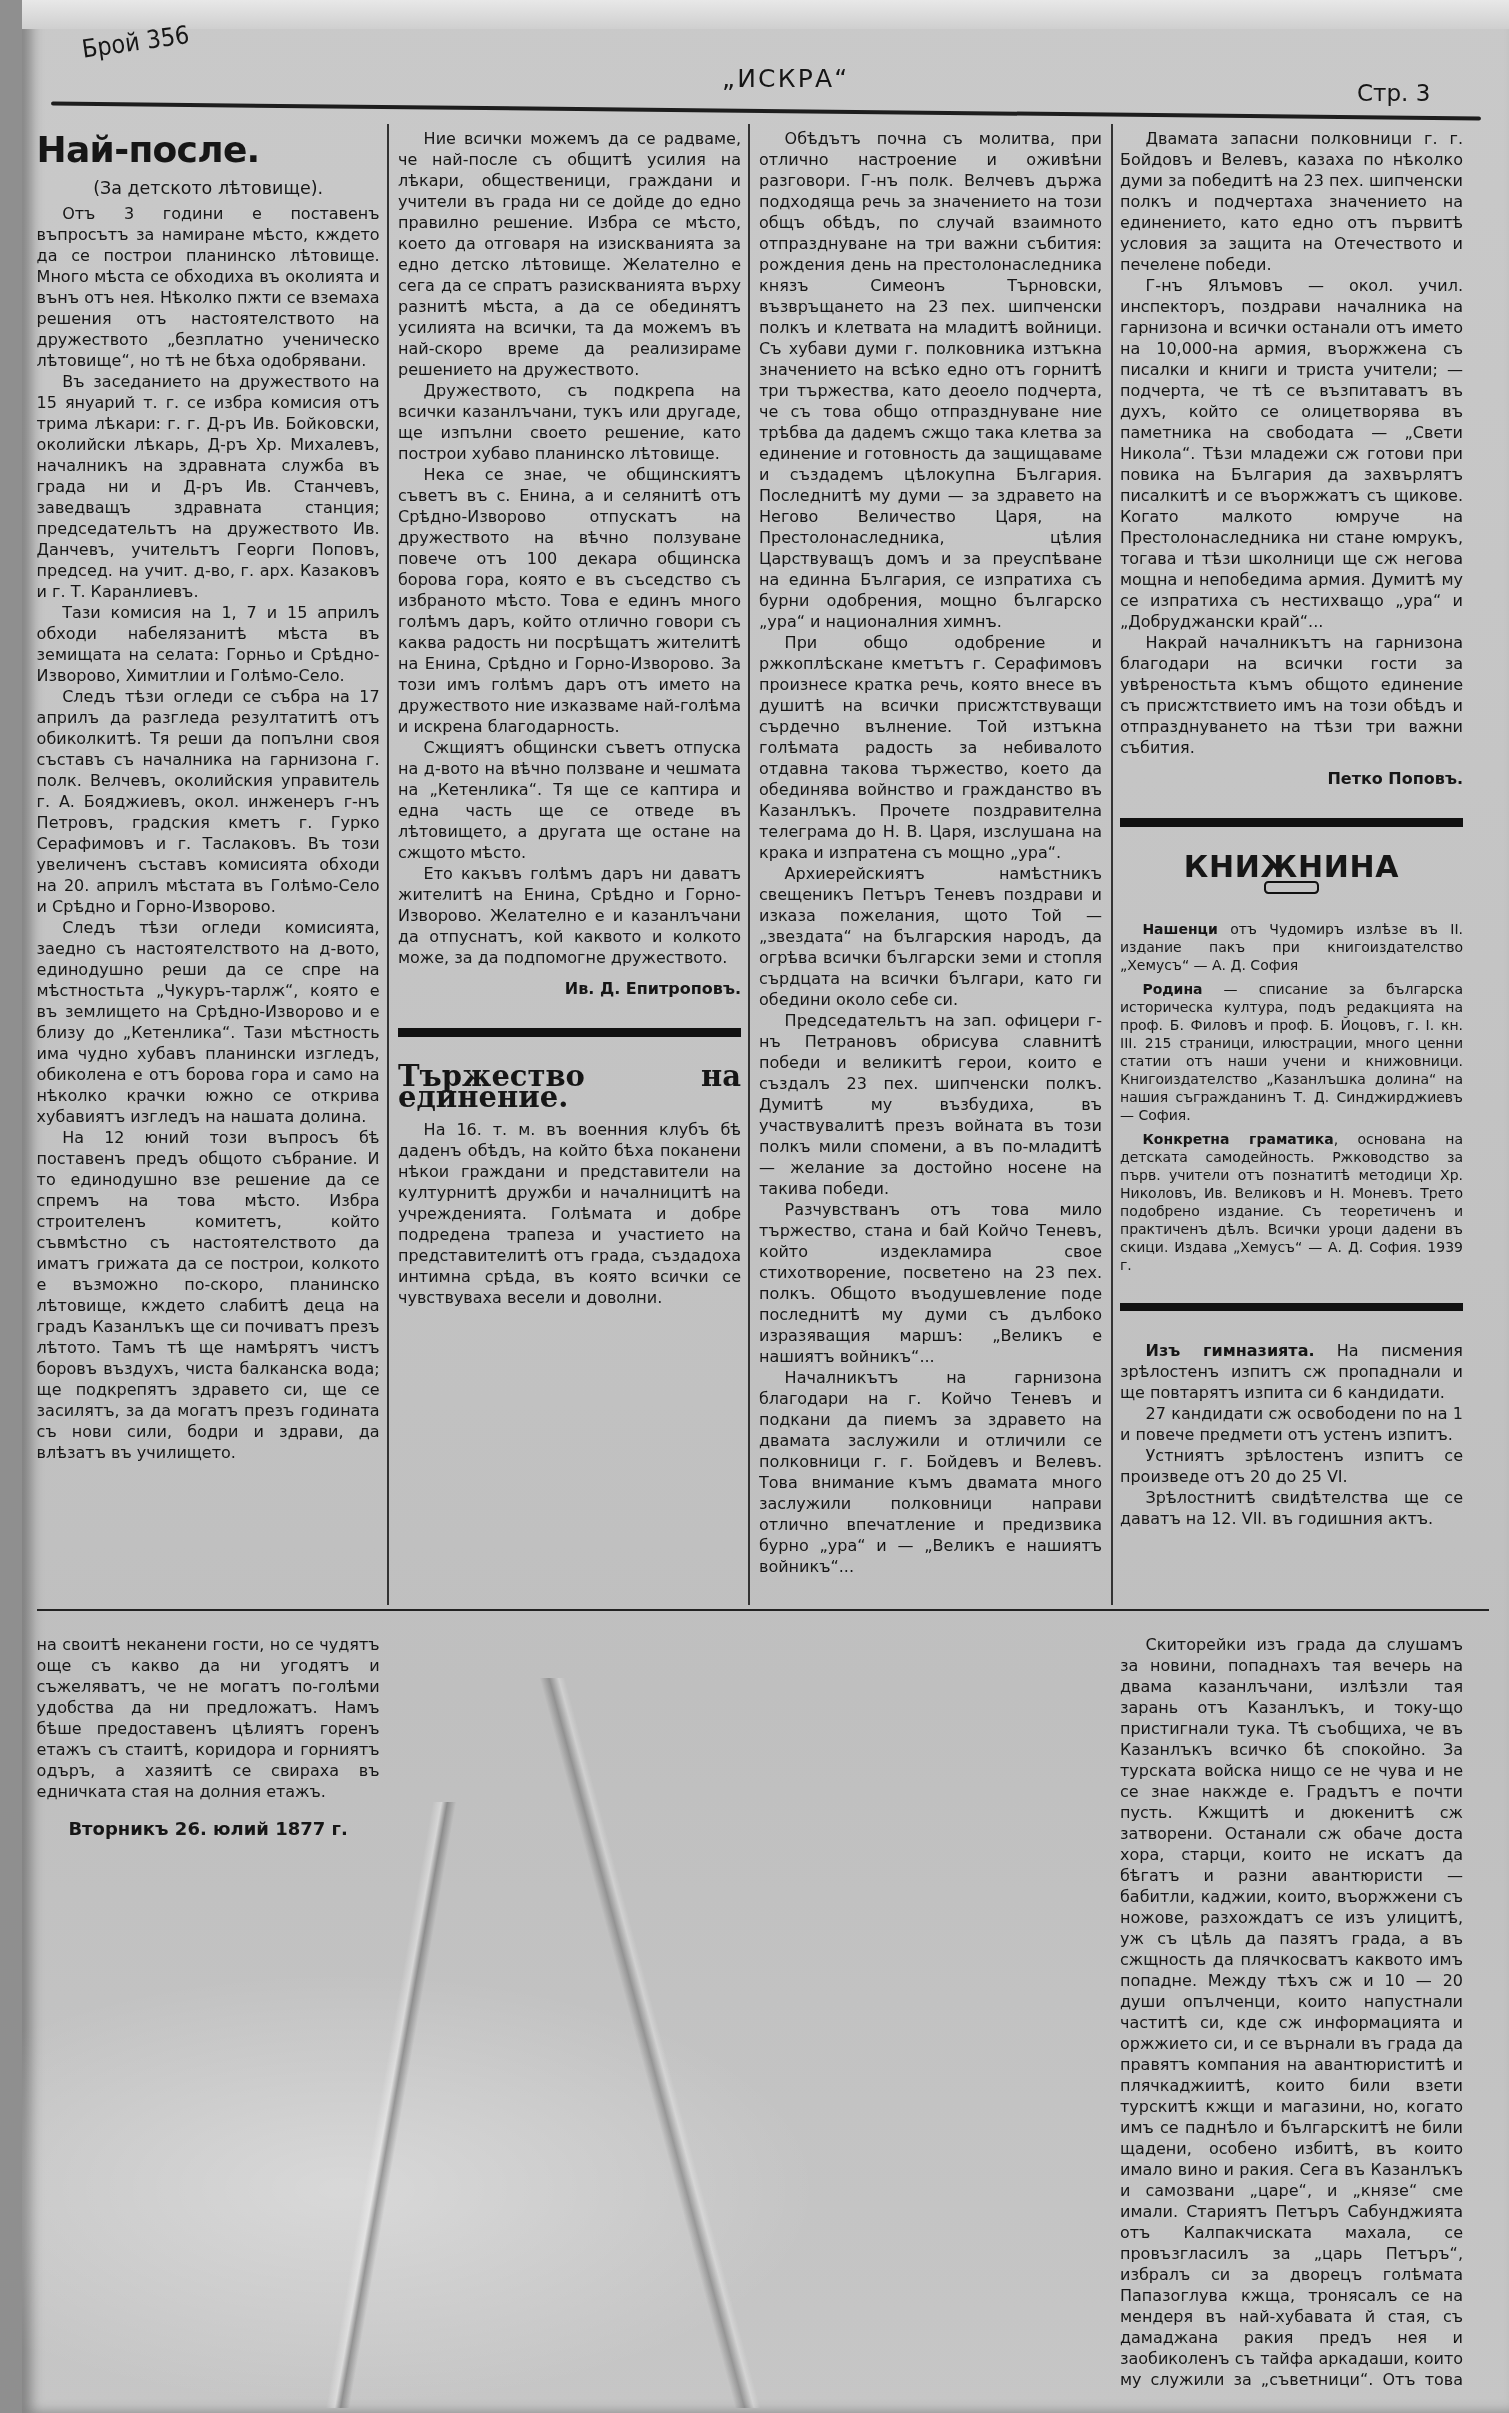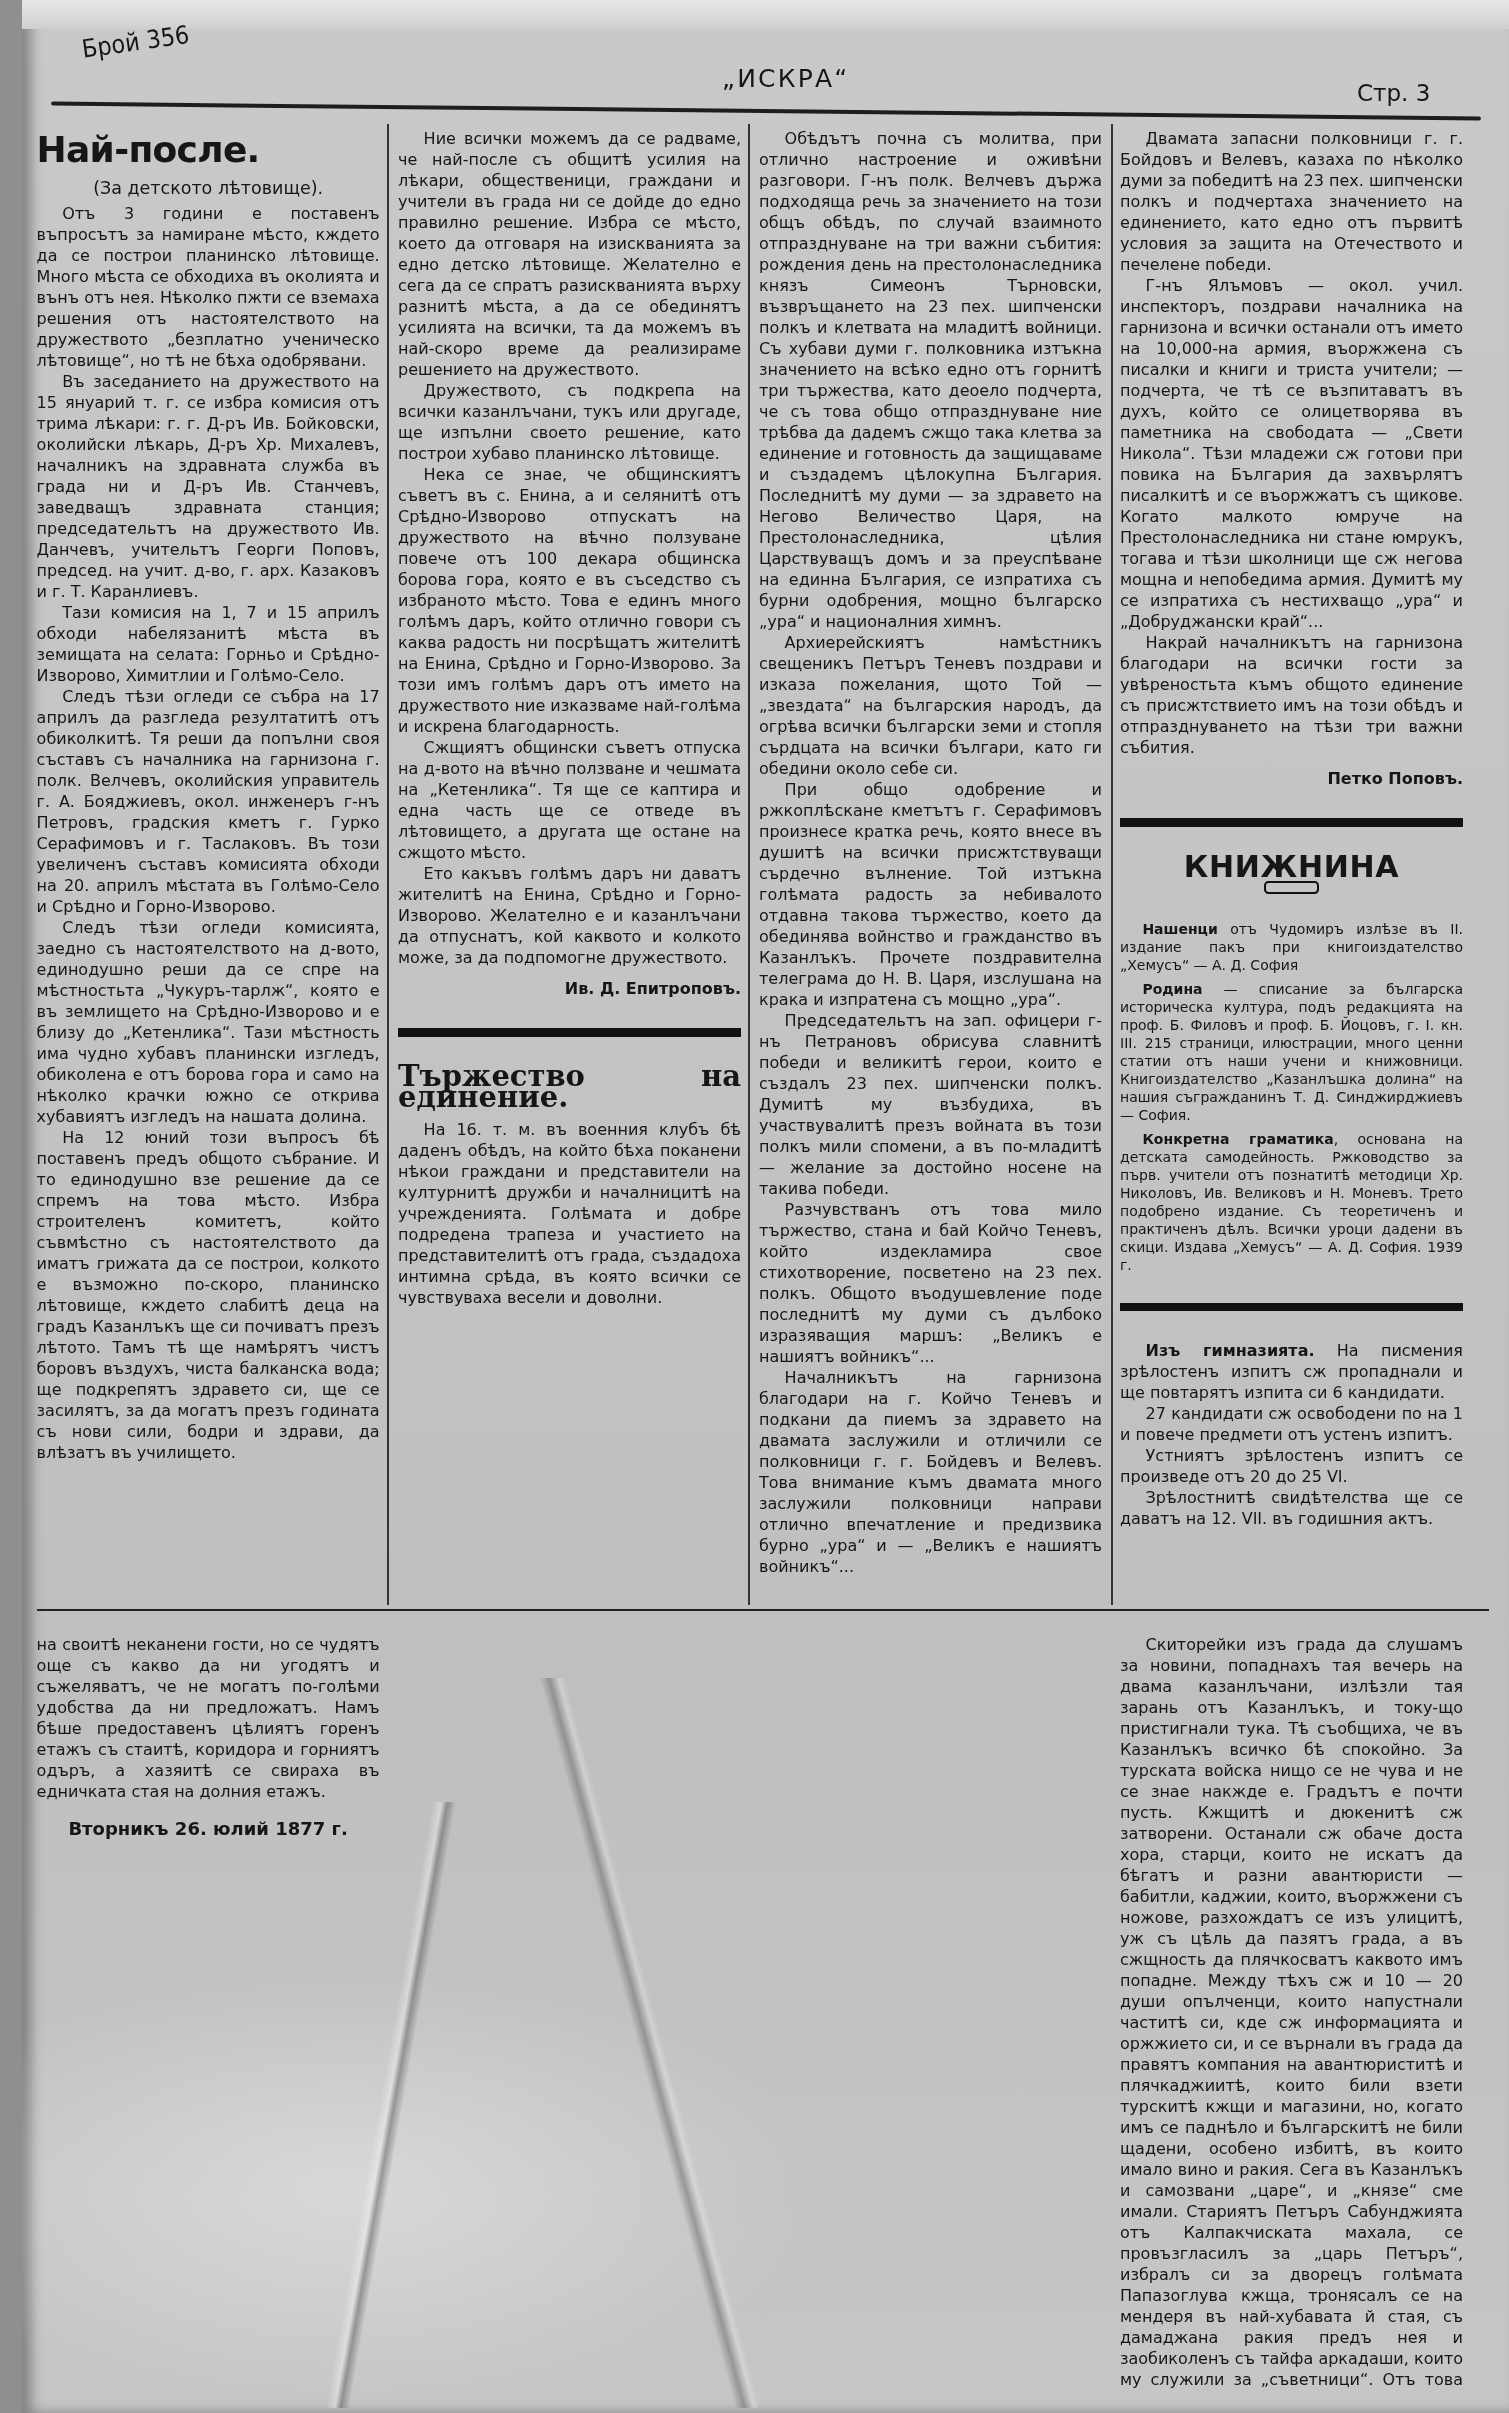--- a/index.html
+++ b/index.html
@@ -74,22 +74,22 @@
       <p>Сжщиятъ общински съветъ отпуска на д-вото на вѣчно ползване и чешмата на „Кетенлика“. Тя ще се каптира и една часть ще се отведе въ лѣтовището, а другата ще остане на сжщото мѣсто.</p>
       <p>Ето какъвъ голѣмъ даръ ни даватъ жителитѣ на Енина, Срѣдно и Горно-Изворово. Желателно е и казанлъчани да отпуснатъ, кой каквото и колкото може, за да подпомогне дружеството.</p>
       <div class="sign">Ив. Д. Епитроповъ.</div>
       <div class="thick-rule"></div>
       <div class="h-serif">Тържество на единение.</div>
       <p>На 16. т. м. въ военния клубъ бѣ даденъ обѣдъ, на който бѣха поканени нѣкои граждани и представители на културнитѣ дружби и началницитѣ на учрежденията. Голѣмата и добре подредена трапеза и участието на представителитѣ отъ града, създадоха интимна срѣда, въ която всички се чувствуваха весели и доволни.</p>
     </div>
 
   <div class="col" id="c3" style="left:737px; top:128px; width:343px; height:1474px; overflow:hidden;">
       <p>Обѣдътъ почна съ молитва, при отлично настроение и оживѣни разговори. Г-нъ полк. Велчевъ държа подходяща речь за значението на този общъ обѣдъ, по случай взаимното отпразднуване на три важни събития: рождения день на престолонаследника князъ Симеонъ Търновски, възвръщането на 23 пех. шипченски полкъ и клетвата на младитѣ войници. Съ хубави думи г. полковника изтъкна значението на всѣко едно отъ горнитѣ три тържества, като деоело подчерта, че съ това общо отпразднуване ние трѣбва да дадемъ сжщо така клетва за единение и готовность да защищаваме и създадемъ цѣлокупна България. Последнитѣ му думи — за здравето на Негово Величество Царя, на Престолонаследника, цѣлия Царствуващъ домъ и за преуспѣване на единна България, се изпратиха съ бурни одобрения, мощно българско „ура“ и националния химнъ.</p>
+      <p>При общо одобрение и ржкоплѣскане кметътъ г. Серафимовъ произнесе кратка речь, която внесе въ душитѣ на всички присжтствуващи сърдечно вълнение. Той изтъкна голѣмата радость за небивалото отдавна такова тържество, което да обединява войнство и гражданство въ Казанлъкъ. Прочете поздравителна телеграма до Н. В. Царя, изслушана на крака и изпратена съ мощно „ура“.</p>
       <p>Архиерейскиятъ намѣстникъ свещеникъ Петъръ Теневъ поздрави и изказа пожелания, щото Той — „звездата“ на българския народъ, да огрѣва всички български земи и стопля сърдцата на всички българи, като ги обедини около себе си.</p>
-      <p>При общо одобрение и ржкоплѣскане кметътъ г. Серафимовъ произнесе кратка речь, която внесе въ душитѣ на всички присжтствуващи сърдечно вълнение. Той изтъкна голѣмата радость за небивалото отдавна такова тържество, което да обединява войнство и гражданство въ Казанлъкъ. Прочете поздравителна телеграма до Н. В. Царя, изслушана на крака и изпратена съ мощно „ура“.</p>
       <p>Председательтъ на зап. офицери г-нъ Петрановъ обрисува славнитѣ победи и великитѣ герои, които е създалъ 23 пех. шипченски полкъ. Думитѣ му възбудиха, въ участвувалитѣ презъ войната въ този полкъ мили спомени, а въ по-младитѣ — желание за достойно носене на такива победи.</p>
       <p>Разчувстванъ отъ това мило тържество, стана и бай Койчо Теневъ, който издекламира свое стихотворение, посветено на 23 пех. полкъ. Общото въодушевление поде последнитѣ му думи съ дълбоко изразяващия маршъ: „Великъ е нашиятъ войникъ“...</p>
       <p>Началникътъ на гарнизона благодари на г. Койчо Теневъ и подкани да пиемъ за здравето на двамата заслужили и отличили се полковници г. г. Бойдевъ и Велевъ. Това внимание къмъ двамата много заслужили полковници направи отлично впечатление и предизвика бурно „ура“ и — „Великъ е нашиятъ войникъ“...</p>
     </div>
 
   <div class="col" id="c4" style="left:1098px; top:128px; width:343px; height:1474px; overflow:hidden;">
       <p>Двамата запасни полковници г. г. Бойдовъ и Велевъ, казаха по нѣколко думи за победитѣ на 23 пех. шипченски полкъ и подчертаха значението на единението, като едно отъ първитѣ условия за защита на Отечеството и печелене победи.</p>
       <p>Г-нъ Ялъмовъ — окол. учил. инспекторъ, поздрави началника на гарнизона и всички останали отъ името на 10,000-на армия, въоржжена съ писалки и книги и триста учители; — подчерта, че тѣ се възпитаватъ въ духъ, който се олицетворява въ паметника на свободата — „Свети Никола“. Тѣзи младежи сж готови при повика на България да захвърлятъ писалкитѣ и се въоржжатъ съ щикове. Когато малкото юмруче на Престолонаследника ни стане юмрукъ, тогава и тѣзи школници ще сж негова мощна и непобедима армия. Думитѣ му се изпратиха съ нестихващо „ура“ и „Добруджански край“...</p>
       <p>Накрай началникътъ на гарнизона благодари на всички гости за увѣреностьта къмъ общото единение съ присжтствието имъ на този обѣдъ и отпразднуването на тѣзи три важни събития.</p>
       <div class="sign">Петко Поповъ.</div>

